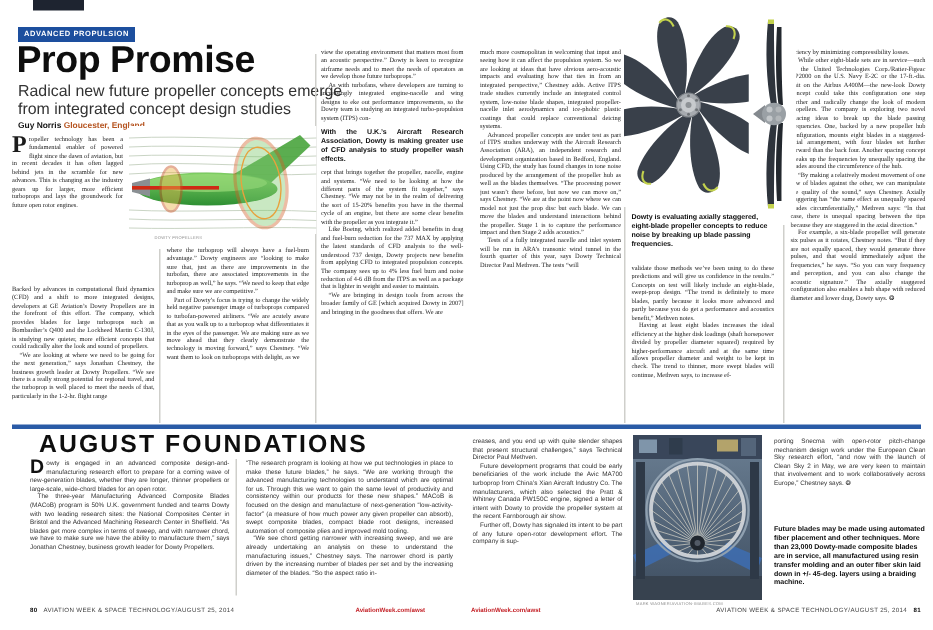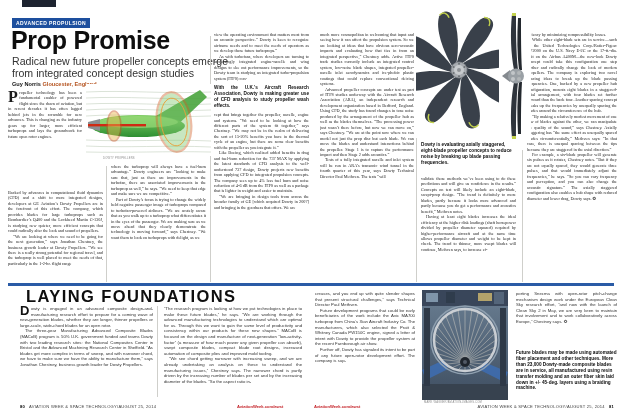--- a/index.html
+++ b/index.html
@@ -199,21 +199,21 @@
   </div>
   <div class="col" style="left:527px;top:32px;width:90px;height:250px;">
     <p>ficiency by minimizing compressibility losses.</p>
     <p>While other eight-blade sets are in service—such as the United Technologies Corp./Ratier-Figeac NP2000 on the U.S. Navy E-2C or the 17-ft.-dia. unit on the Airbus A400M—the new-look Dowty concept could take this configuration one step further and radically change the look of modern propellers. The company is exploring two novel spacing ideas to break up the blade passing frequencies. One, backed by a new propeller hub configuration, mounts eight blades in a staggered-axial arrangement, with four blades set further forward than the back four. Another spacing concept breaks up the frequencies by unequally spacing the blades around the circumference of the hub.</p>
     <p>“By making a relatively modest movement of one row of blades against the other, we can manipulate the quality of the sound,” says Chestney. Axially staggering has “the same effect as unequally spaced blades circumferentially,” Methven says: “In that case, there is unequal spacing between the tips because they are staggered in the axial direction.”</p>
     <p>For example, a six-blade propeller will generate six pulses as it rotates, Chestney notes. “But if they are not equally spaced, they would generate three pulses, and that would immediately adjust the frequencies,” he says. “So you can vary frequency and perception, and you can also change the acoustic signature.” The axially staggered configuration also enables a hub shape with reduced diameter and lower drag, Dowty says. ❂</p>
   </div>
 
   <div class="blue-bar" style="top:283px;"></div>
 
-  <div class="abs h2" style="left:26px;top:288px;">LAYING FOUNDATIONS</div>
+  <div class="abs h2" style="left:26px;top:288px;">AUGUST FOUNDATIONS</div>
 
   <div class="col sans-col" style="left:20px;top:306px;width:133px;height:91px;">
     <p class="drop2">Dowty is engaged in an advanced composite design-and-manufacturing research effort to prepare for a coming wave of new-generation blades, whether they are longer, thinner propellers or large-scale, wide-chord blades for an open rotor.</p>
     <p>The three-year Manufacturing Advanced Composite Blades (MACoB) program is 50% U.K. government funded and teams Dowty with two leading research sites: the National Composites Center in Bristol and the Advanced Machining Research Center in Sheffield. “As blades get more complex in terms of sweep, and with narrower chord, we have to make sure we have the ability to manufacture them,” says Jonathan Chestney, business growth leader for Dowty Propellers.</p>
   </div>
   <div class="col sans-col" style="left:164px;top:306px;width:138px;height:91px;">
     <p>“The research program is looking at how we put technologies in place to make these future blades,” he says. “We are working through the advanced manufacturing technologies to understand which are optimal for us. Through this we want to gain the same level of productivity and consistency within our products for these new shapes.” MACoB is focused on the design and manufacture of next-generation “low-activity-factor” (a measure of how much power any given propeller can absorb), swept composite blades, compact blade root designs, increased automation of composite plies and improved mold tooling.</p>
     <p>“We see chord getting narrower with increasing sweep, and we are already undertaking an analysis on these to understand the manufacturing issues,” Chestney says. The narrower chord is partly driven by the increasing number of blades per set and by the increasing diameter of the blades. “So the aspect ratio in-</p>
   </div>
   <div class="col sans-col" style="left:315px;top:291px;width:100px;height:106px;">

